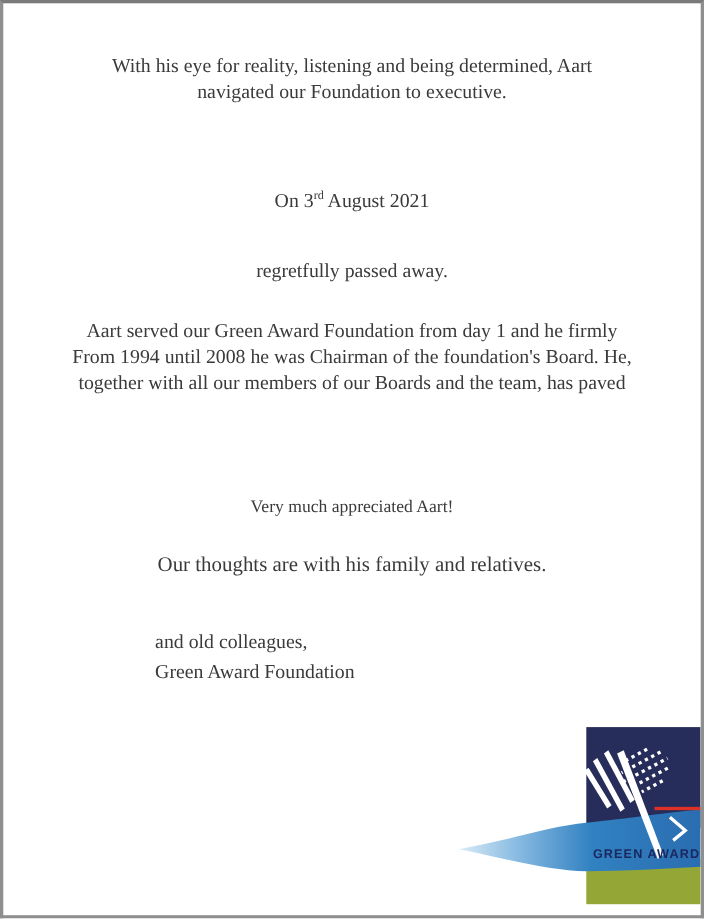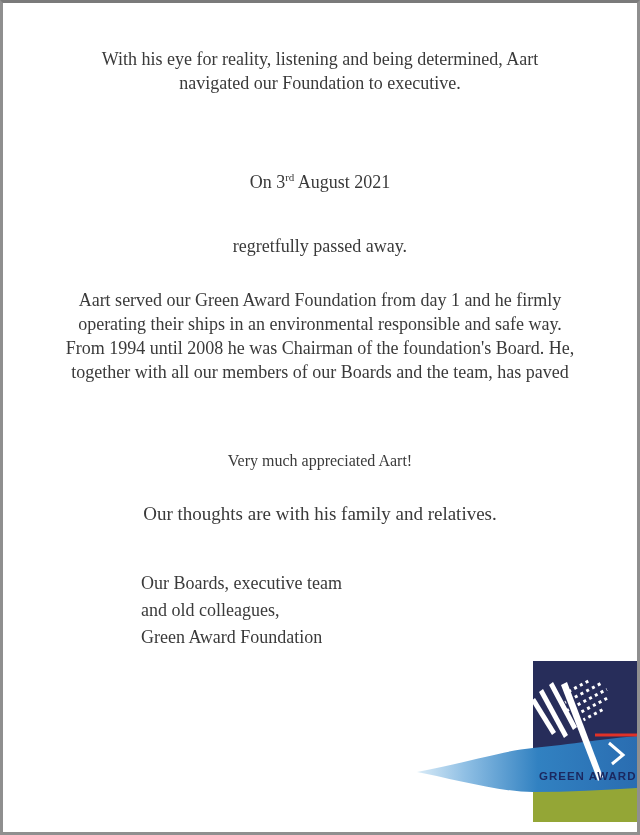--- a/index.html
+++ b/index.html
@@ -41,31 +41,29 @@
     <div>navigated our Foundation to executive.</div>
   </div>
 
   <div class="centered dateline"><span>On 3</span><sup>rd</sup><span> August 2021</span></div>
 
 
   <div class="centered passing">regretfully passed away.</div>
 
   <div class="centered tribute">
     <div>Aart served our Green Award Foundation from day 1 and he firmly</div>
-    <div>operating their ships in an environmental responsible and safe way.</div>
     <div>From 1994 until 2008 he was Chairman of the foundation's Board. He,</div>
     <div>together with all our members of our Boards and the team, has paved</div>
   </div>
 
   <div class="centered appreciation">Very much appreciated Aart!</div>
 
   <div class="centered condolence">Our thoughts are with his family and relatives.</div>
 
   <div class="signature">
-    <div>Our Boards, executive team</div>
     <div>and old colleagues,</div>
     <div>Green Award Foundation</div>
   </div>
 
   <svg class="logo" viewBox="0 0 226 170" xmlns="http://www.w3.org/2000/svg">
     <defs>
       <linearGradient id="waveGrad" x1="0" y1="0" x2="1" y2="0">
         <stop offset="0" stop-color="#d9ebf7"></stop>
         <stop offset="0.22" stop-color="#8fbfe4"></stop>
         <stop offset="0.55" stop-color="#3181c1"></stop>

